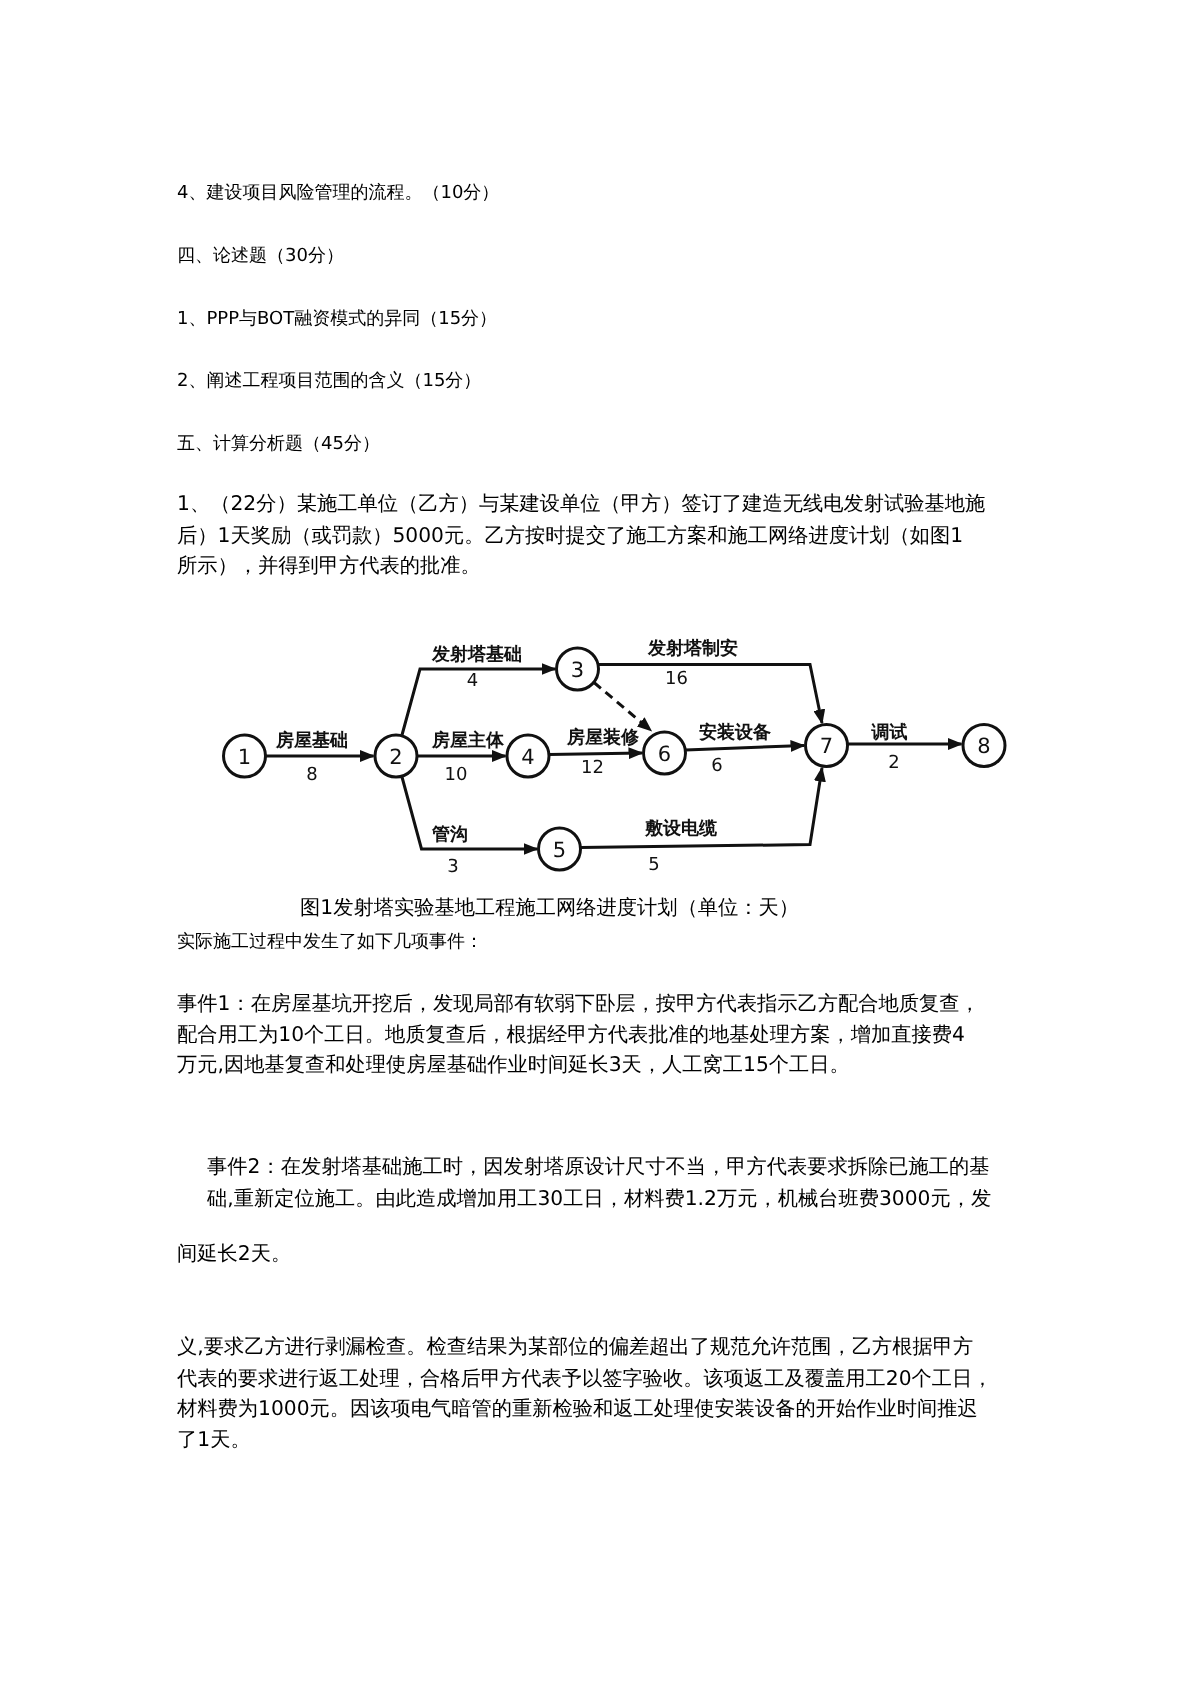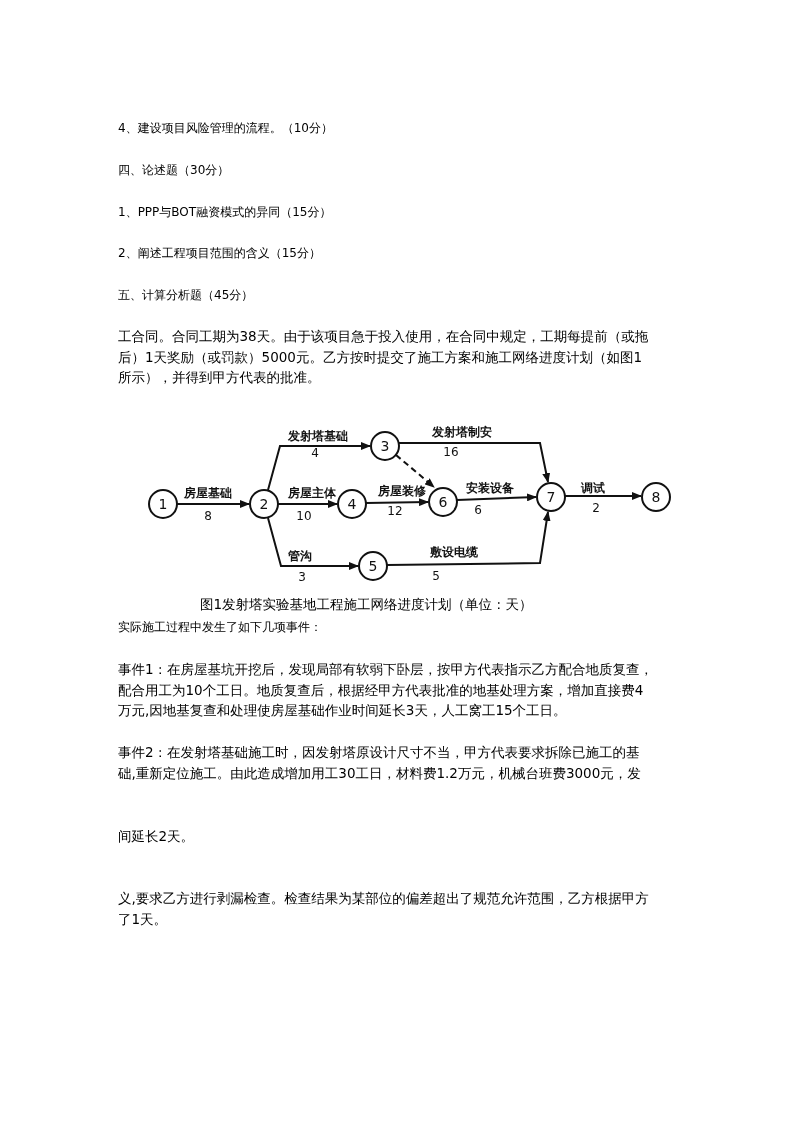--- a/index.html
+++ b/index.html
@@ -15,21 +15,21 @@
 </head>
 <body>
 
 <div class="line" style="top:118px;">4、建设项目风险管理的流程。（10分）</div>
 <div class="line" style="top:160px;">四、论述题（30分）</div>
 <div class="line" style="top:202px;">1、PPP与BOT融资模式的异同（15分）</div>
 <div class="line" style="top:243px;">2、阐述工程项目范围的含义（15分）</div>
 <div class="line" style="top:285px;">五、计算分析题（45分）</div>
 
 <div class="para" style="top:326px;">
-  <p>工合同。合同工期为38天。由于该项目急于投入使用，在合同中规定，工期每提前（或拖</p>
+  <p>1、（22分）某施工单位（乙方）与某建设单位（甲方）签订了建造无线电发射试验基地施</p>
   <p>后）1天奖励（或罚款）5000元。乙方按时提交了施工方案和施工网络进度计划（如图1</p>
   <p>所示），并得到甲方代表的批准。</p>
 </div>
 
 <svg class="diagram" width="570" height="175" viewBox="115 415 570 175">
   <defs>
     <marker id="arr" markerWidth="10" markerHeight="8" refX="9" refY="4" orient="auto" markerUnits="userSpaceOnUse">
       <path d="M0,0 L10,4 L0,8 z" fill="#111"></path>
     </marker>
   </defs>
@@ -101,25 +101,27 @@
 
 <div class="caption">图1发射塔实验基地工程施工网络进度计划（单位：天）</div>
 <div class="line" style="top:617px;">实际施工过程中发生了如下几项事件：</div>
 
 <div class="para" style="top:659px;">
   <p>事件1：在房屋基坑开挖后，发现局部有软弱下卧层，按甲方代表指示乙方配合地质复查，</p>
   <p>配合用工为10个工日。地质复查后，根据经甲方代表批准的地基处理方案，增加直接费4</p>
   <p>万元,因地基复查和处理使房屋基础作业时间延长3天，人工窝工15个工日。</p>
 </div>
 
-<div class="para" style="top:742px;">
+<div class="para" style="top:768px;margin-left:20px;">
   <p>事件2：在发射塔基础施工时，因发射塔原设计尺寸不当，甲方代表要求拆除已施工的基</p>
   <p>础,重新定位施工。由此造成增加用工30工日，材料费1.2万元，机械台班费3000元，发</p>
 </div>
 
 <div class="para" style="top:826px;">
   <p>间延长2天。</p>
 </div>
 
 <div class="para" style="top:888px;">
   <p>义,要求乙方进行剥漏检查。检查结果为某部位的偏差超出了规范允许范围，乙方根据甲方</p>
+  <p>代表的要求进行返工处理，合格后甲方代表予以签字验收。该项返工及覆盖用工20个工日，</p>
+  <p>材料费为1000元。因该项电气暗管的重新检验和返工处理使安装设备的开始作业时间推迟</p>
   <p>了1天。</p>
 </div>
 
 </body></html>

